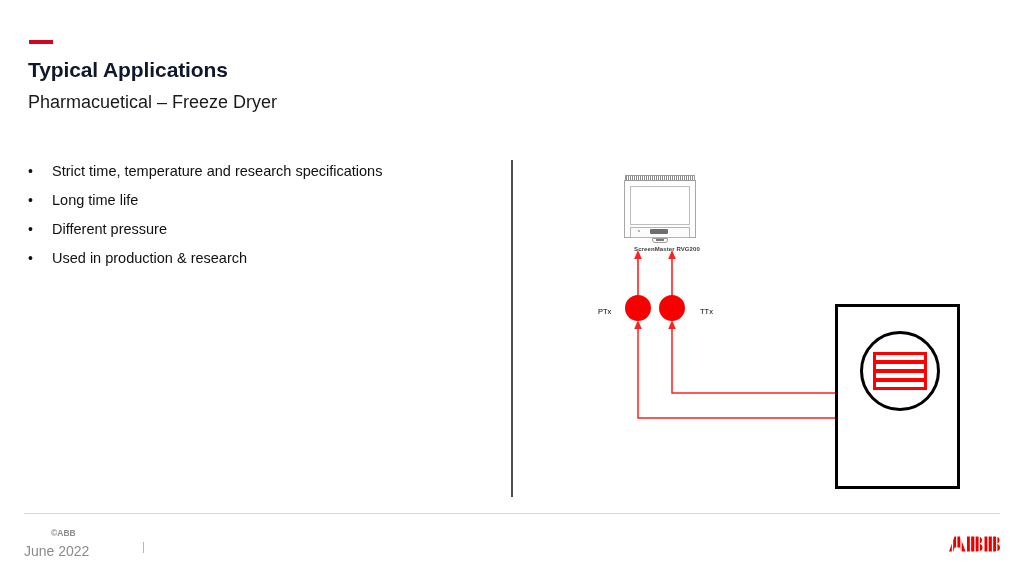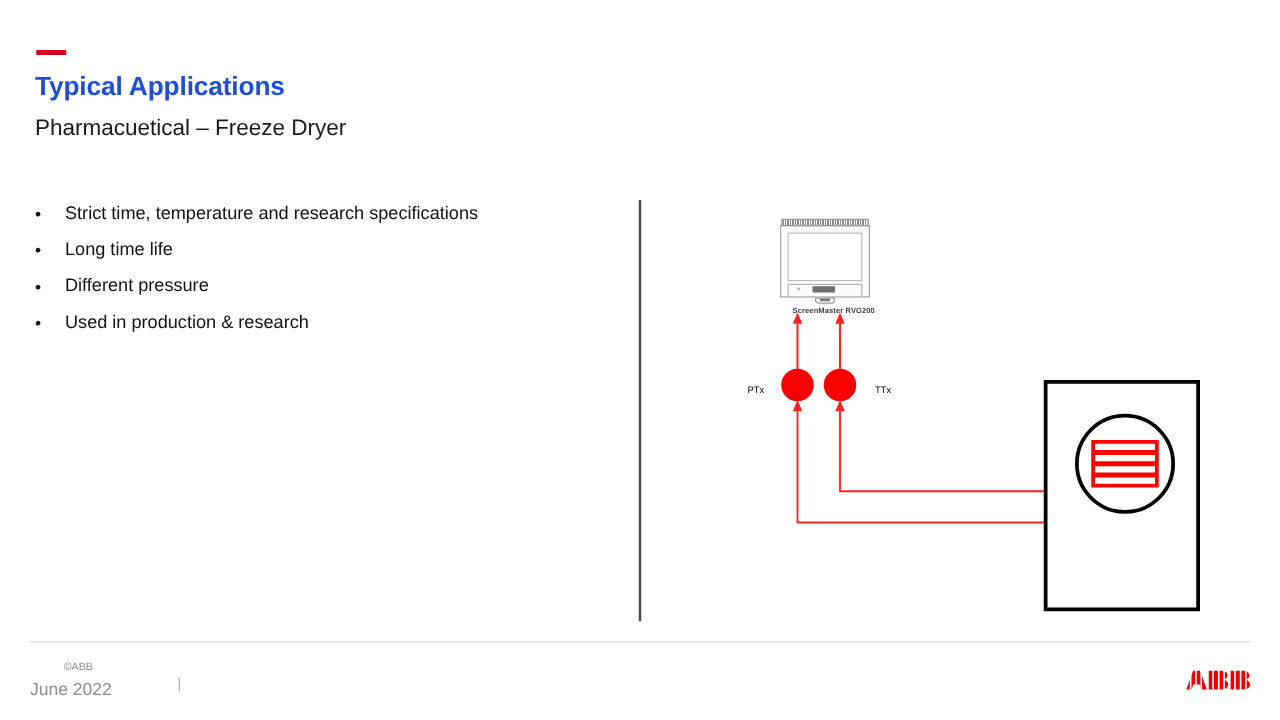--- a/index.html
+++ b/index.html
@@ -25,21 +25,21 @@
     height: 4px;
     background: #d2051e;
   }
   #page-title {
     position: absolute;
     left: 28px;
     top: 58px;
     font-size: 21px;
     font-weight: bold;
     letter-spacing: -0.1px;
-    color: #1d4ed8;
+    color: #0f172a;
     white-space: nowrap;
   }
   #page-subtitle {
     position: absolute;
     left: 28px;
     top: 92px;
     font-size: 18px;
     font-weight: normal;
     color: #1a1a1a;
     white-space: nowrap;
@@ -273,21 +273,21 @@
     top: 513px;
     width: 976px;
     height: 1px;
     background: #d9d9d9;
   }
   #footer-copyright {
     position: absolute;
     left: 24px;
     top: 528px;
     font-size: 8.5px;
-    font-weight: normal;
+    font-weight: bold;
     color: #8c8c8c;
     white-space: nowrap;
     padding-left: 27px;
   }
   #footer-date {
     position: absolute;
     left: 24px;
     top: 543px;
     font-size: 14px;
     color: #8c8c8c;

